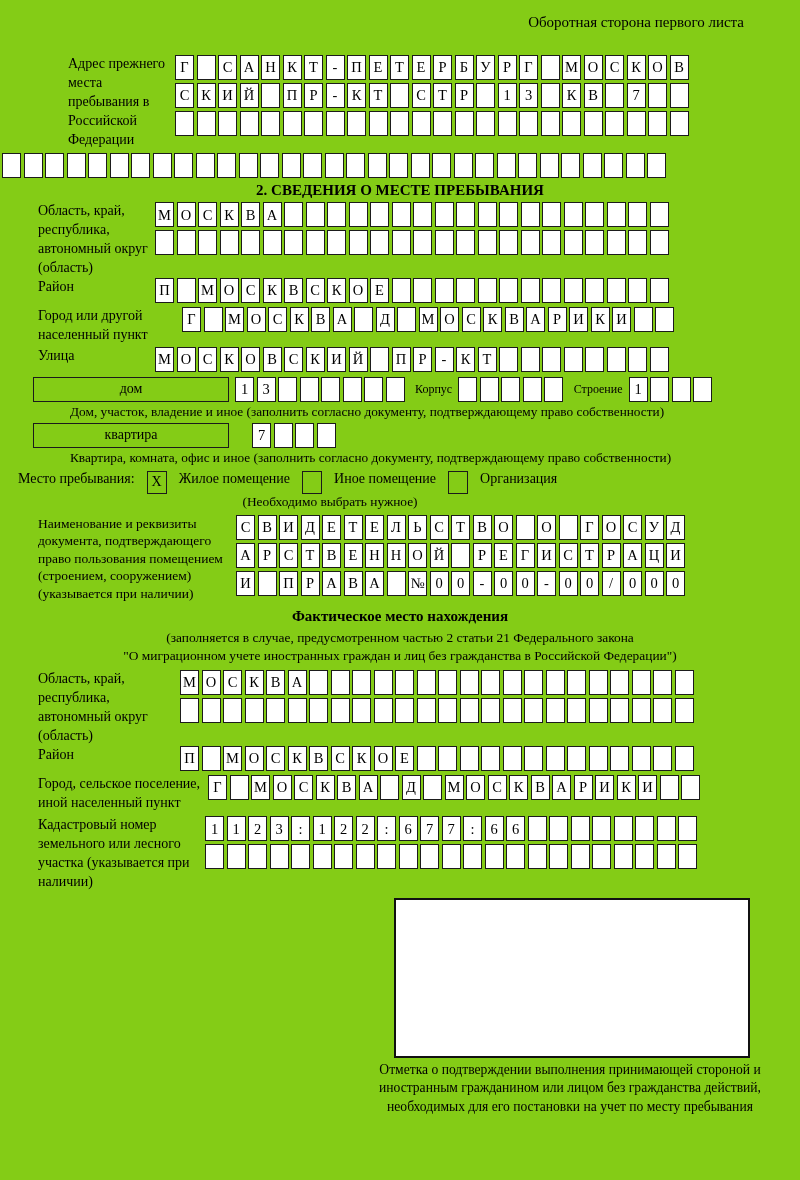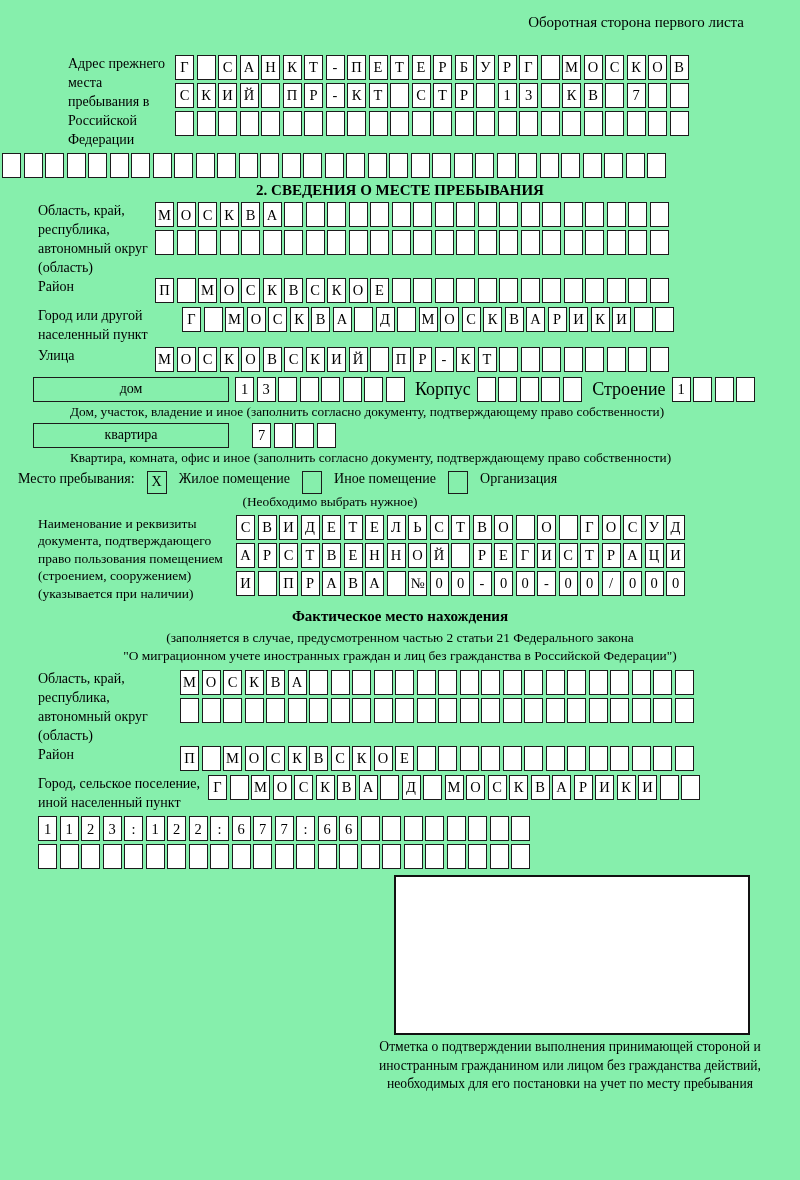--- a/index.html
+++ b/index.html
@@ -1,17 +1,17 @@
 <!DOCTYPE html>
 <html><head>
 <meta charset="utf-8">
 <style>
   html,body{margin:0;padding:0;background:#ffffff;}
   .page{
-    position:relative;width:800px;height:1180px;margin:0 auto;background:#86efac;
+    position:relative;width:800px;height:1180px;margin:0 auto;background:#84cc16;
     font-family:"Liberation Serif","DejaVu Serif",serif;color:#000;overflow:hidden;
   }
   .header-note{margin-top:14px;padding-right:56px;text-align:right;font-size:15px;}
   
   .grid{display:flex;flex-wrap:nowrap;}
   .cell{
     box-sizing:border-box;width:19px;height:25px;border:1.5px solid #1b1b1b;margin-right:2.5px;
     display:inline-flex;align-items:center;justify-content:center;
     font-size:14.5px;line-height:1;background:#fff;flex-shrink:0;
   }
@@ -22,21 +22,21 @@
   .title{font-weight:bold;font-size:15px;text-align:center;}
   .centernote{text-align:center;font-size:13.4px;line-height:1.4;}
   .vbox{
     box-sizing:border-box;border:1.5px solid #1b1b1b;height:25px;
     display:inline-flex;align-items:center;justify-content:center;font-size:14px;flex-shrink:0;
   }
   .chk{
     box-sizing:border-box;width:20px;height:23px;border:1.5px solid #1b1b1b;
     display:inline-flex;align-items:center;justify-content:center;font-size:14px;flex-shrink:0;
   }
-  .inline-lbl{font-size:18px;line-height:23px;white-space:nowrap;}
+  .inline-lbl{font-size:12px;line-height:23px;white-space:nowrap;}
   
   .addr-block{margin-left:68px;margin-top:24px;}
   .addr-block .lbl{width:107px;}
   .full-row{margin-left:2px;margin-top:4px;}
   .note1{margin-top:1px;}
   .s2title{margin-top:4px;}
   .blk{margin-left:38px;}
   .w117{width:117px;} .w144{width:144px;} .w198{width:198px;font-size:13.5px;line-height:1.3;}
   .w142{width:142px;} .w170{width:170px;} .w167{width:167px;}
   .mt2{margin-top:2px;}.mt3{margin-top:3px;}.mt4{margin-top:4px;}.mt5{margin-top:5px;}
@@ -570,20 +570,21 @@
         <span class="cell">Р</span>
         <span class="cell">И</span>
         <span class="cell">К</span>
         <span class="cell">И</span>
         <span class="cell"></span>
         <span class="cell"></span>
       </div>
   </div>
 
   <div class="frow blk mt4">
+    <div class="lbl w167">Кадастровый номер земельного или лесного участка (указывается при наличии)</div>
     <div class="gridcol">
       <div class="grid">
           <span class="cell">1</span>
           <span class="cell">1</span>
           <span class="cell">2</span>
           <span class="cell">3</span>
           <span class="cell">:</span>
           <span class="cell">1</span>
           <span class="cell">2</span>
           <span class="cell">2</span>

